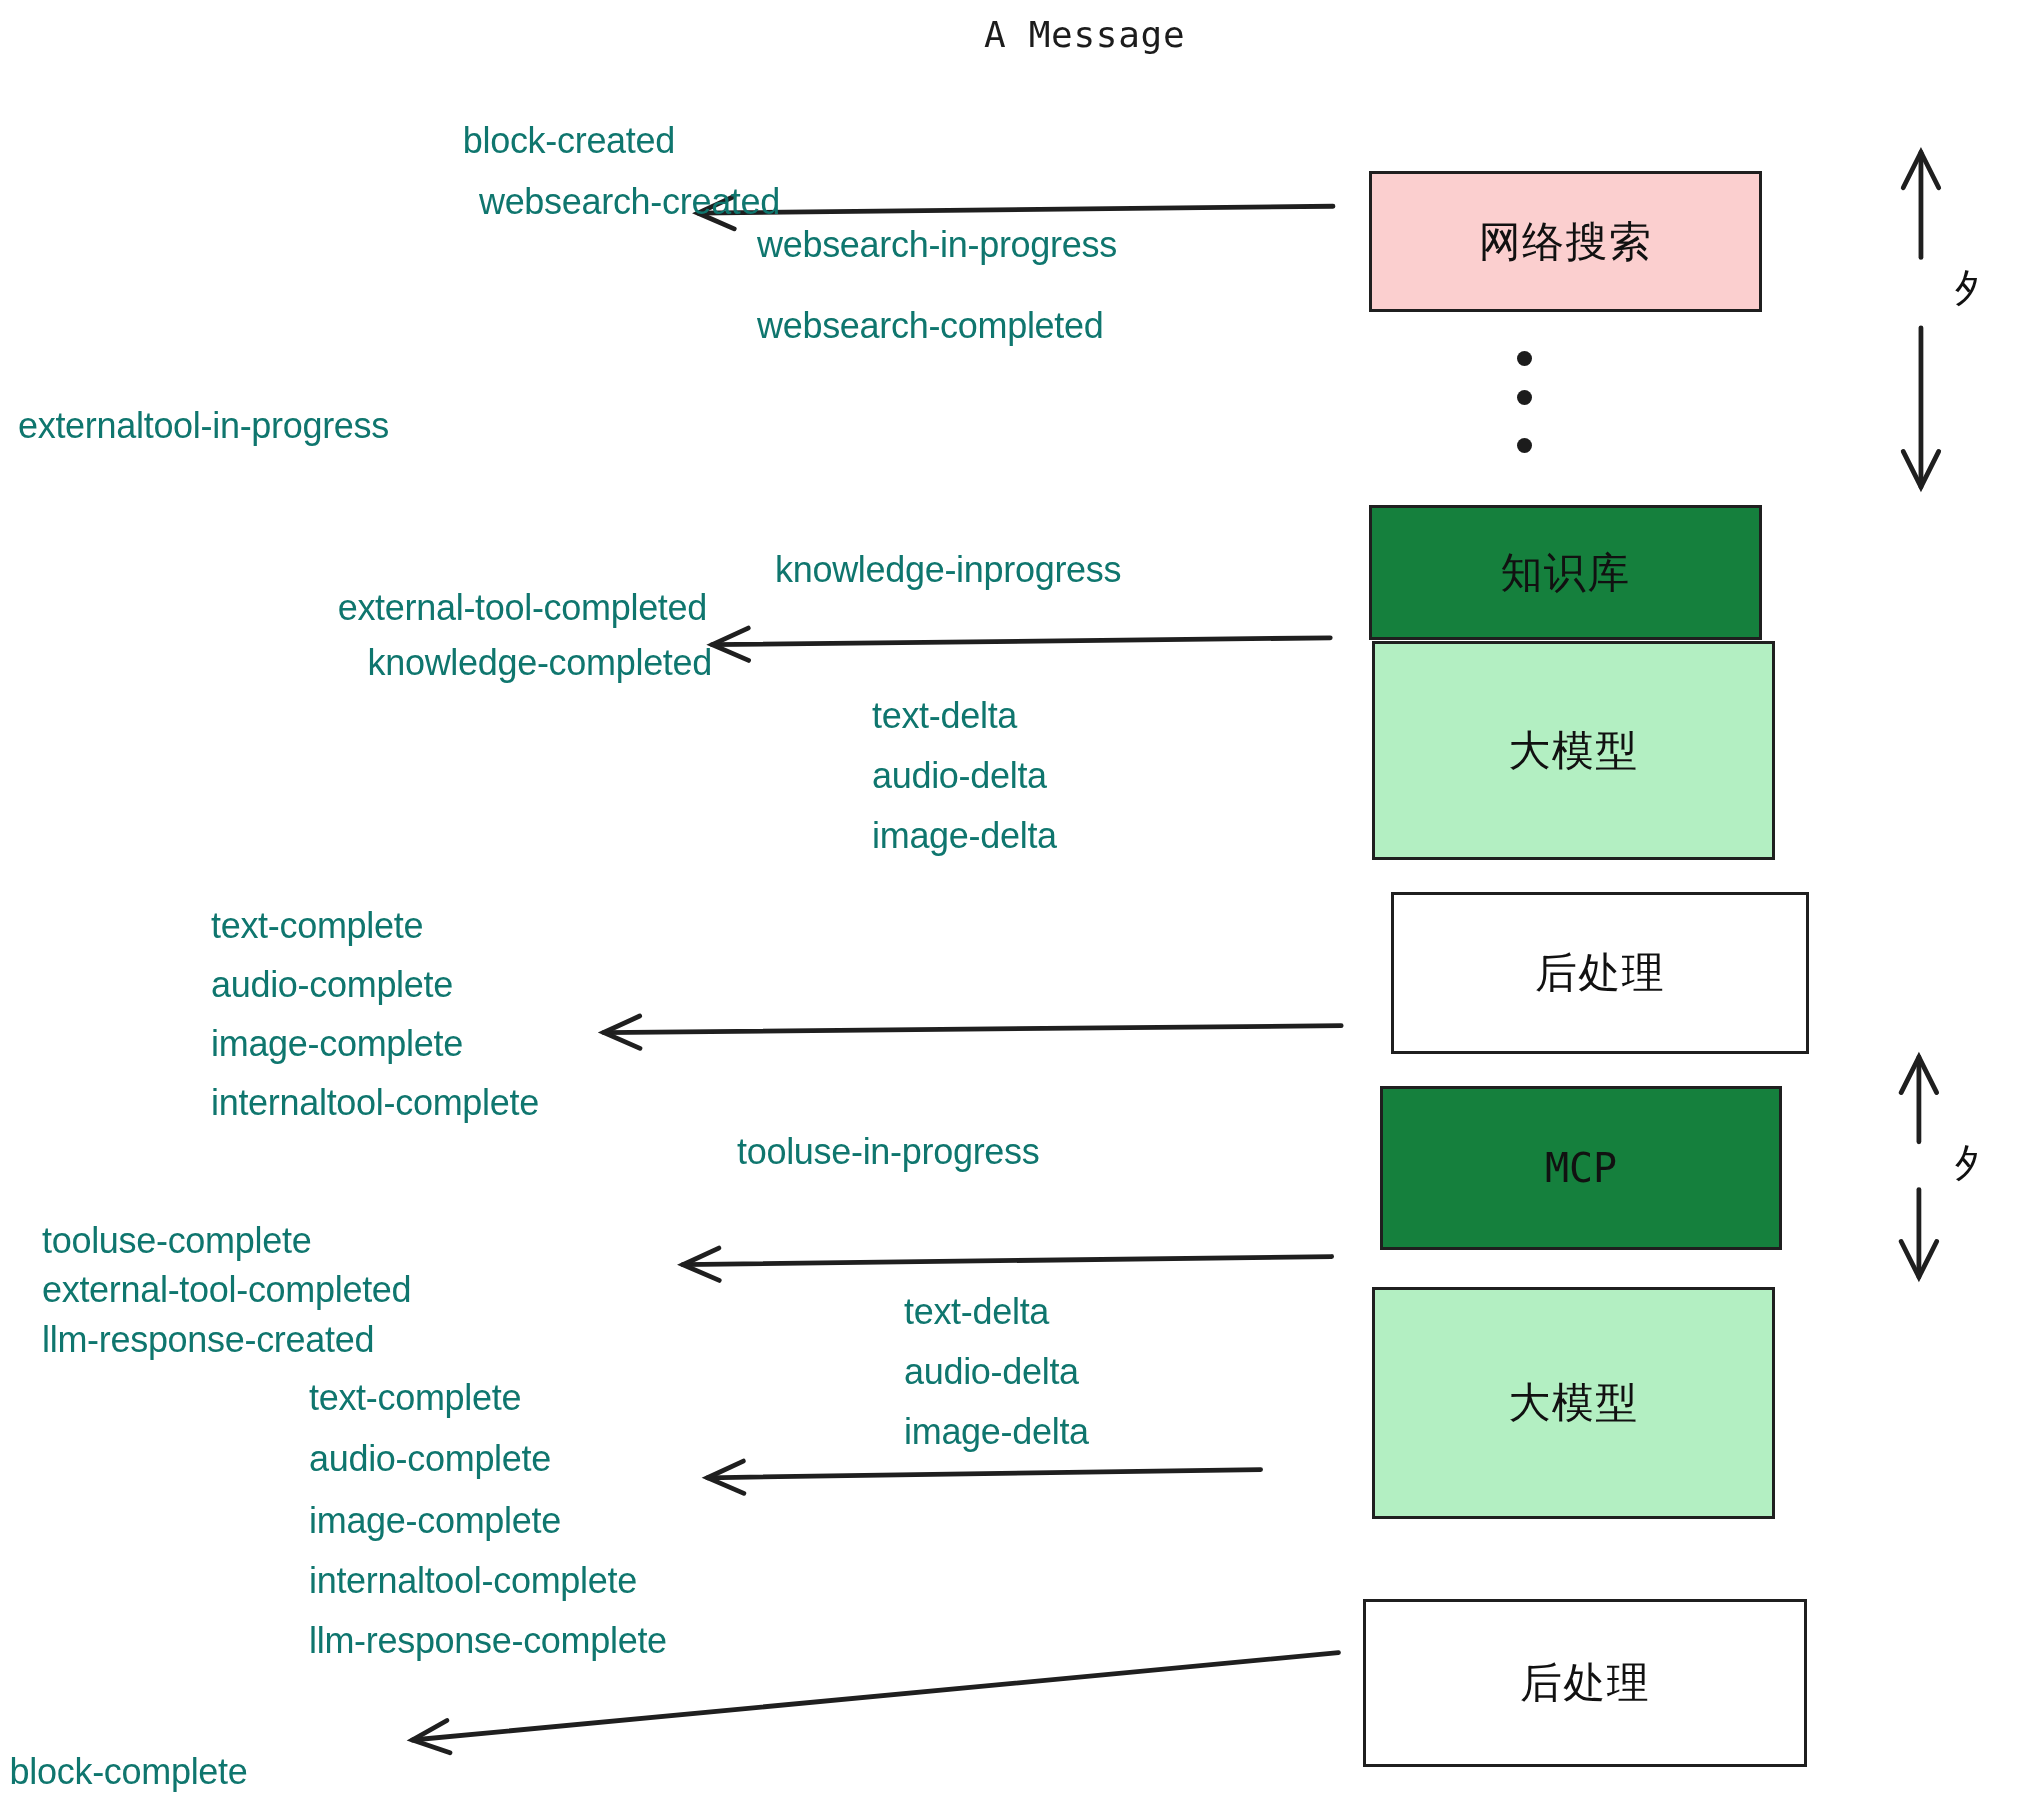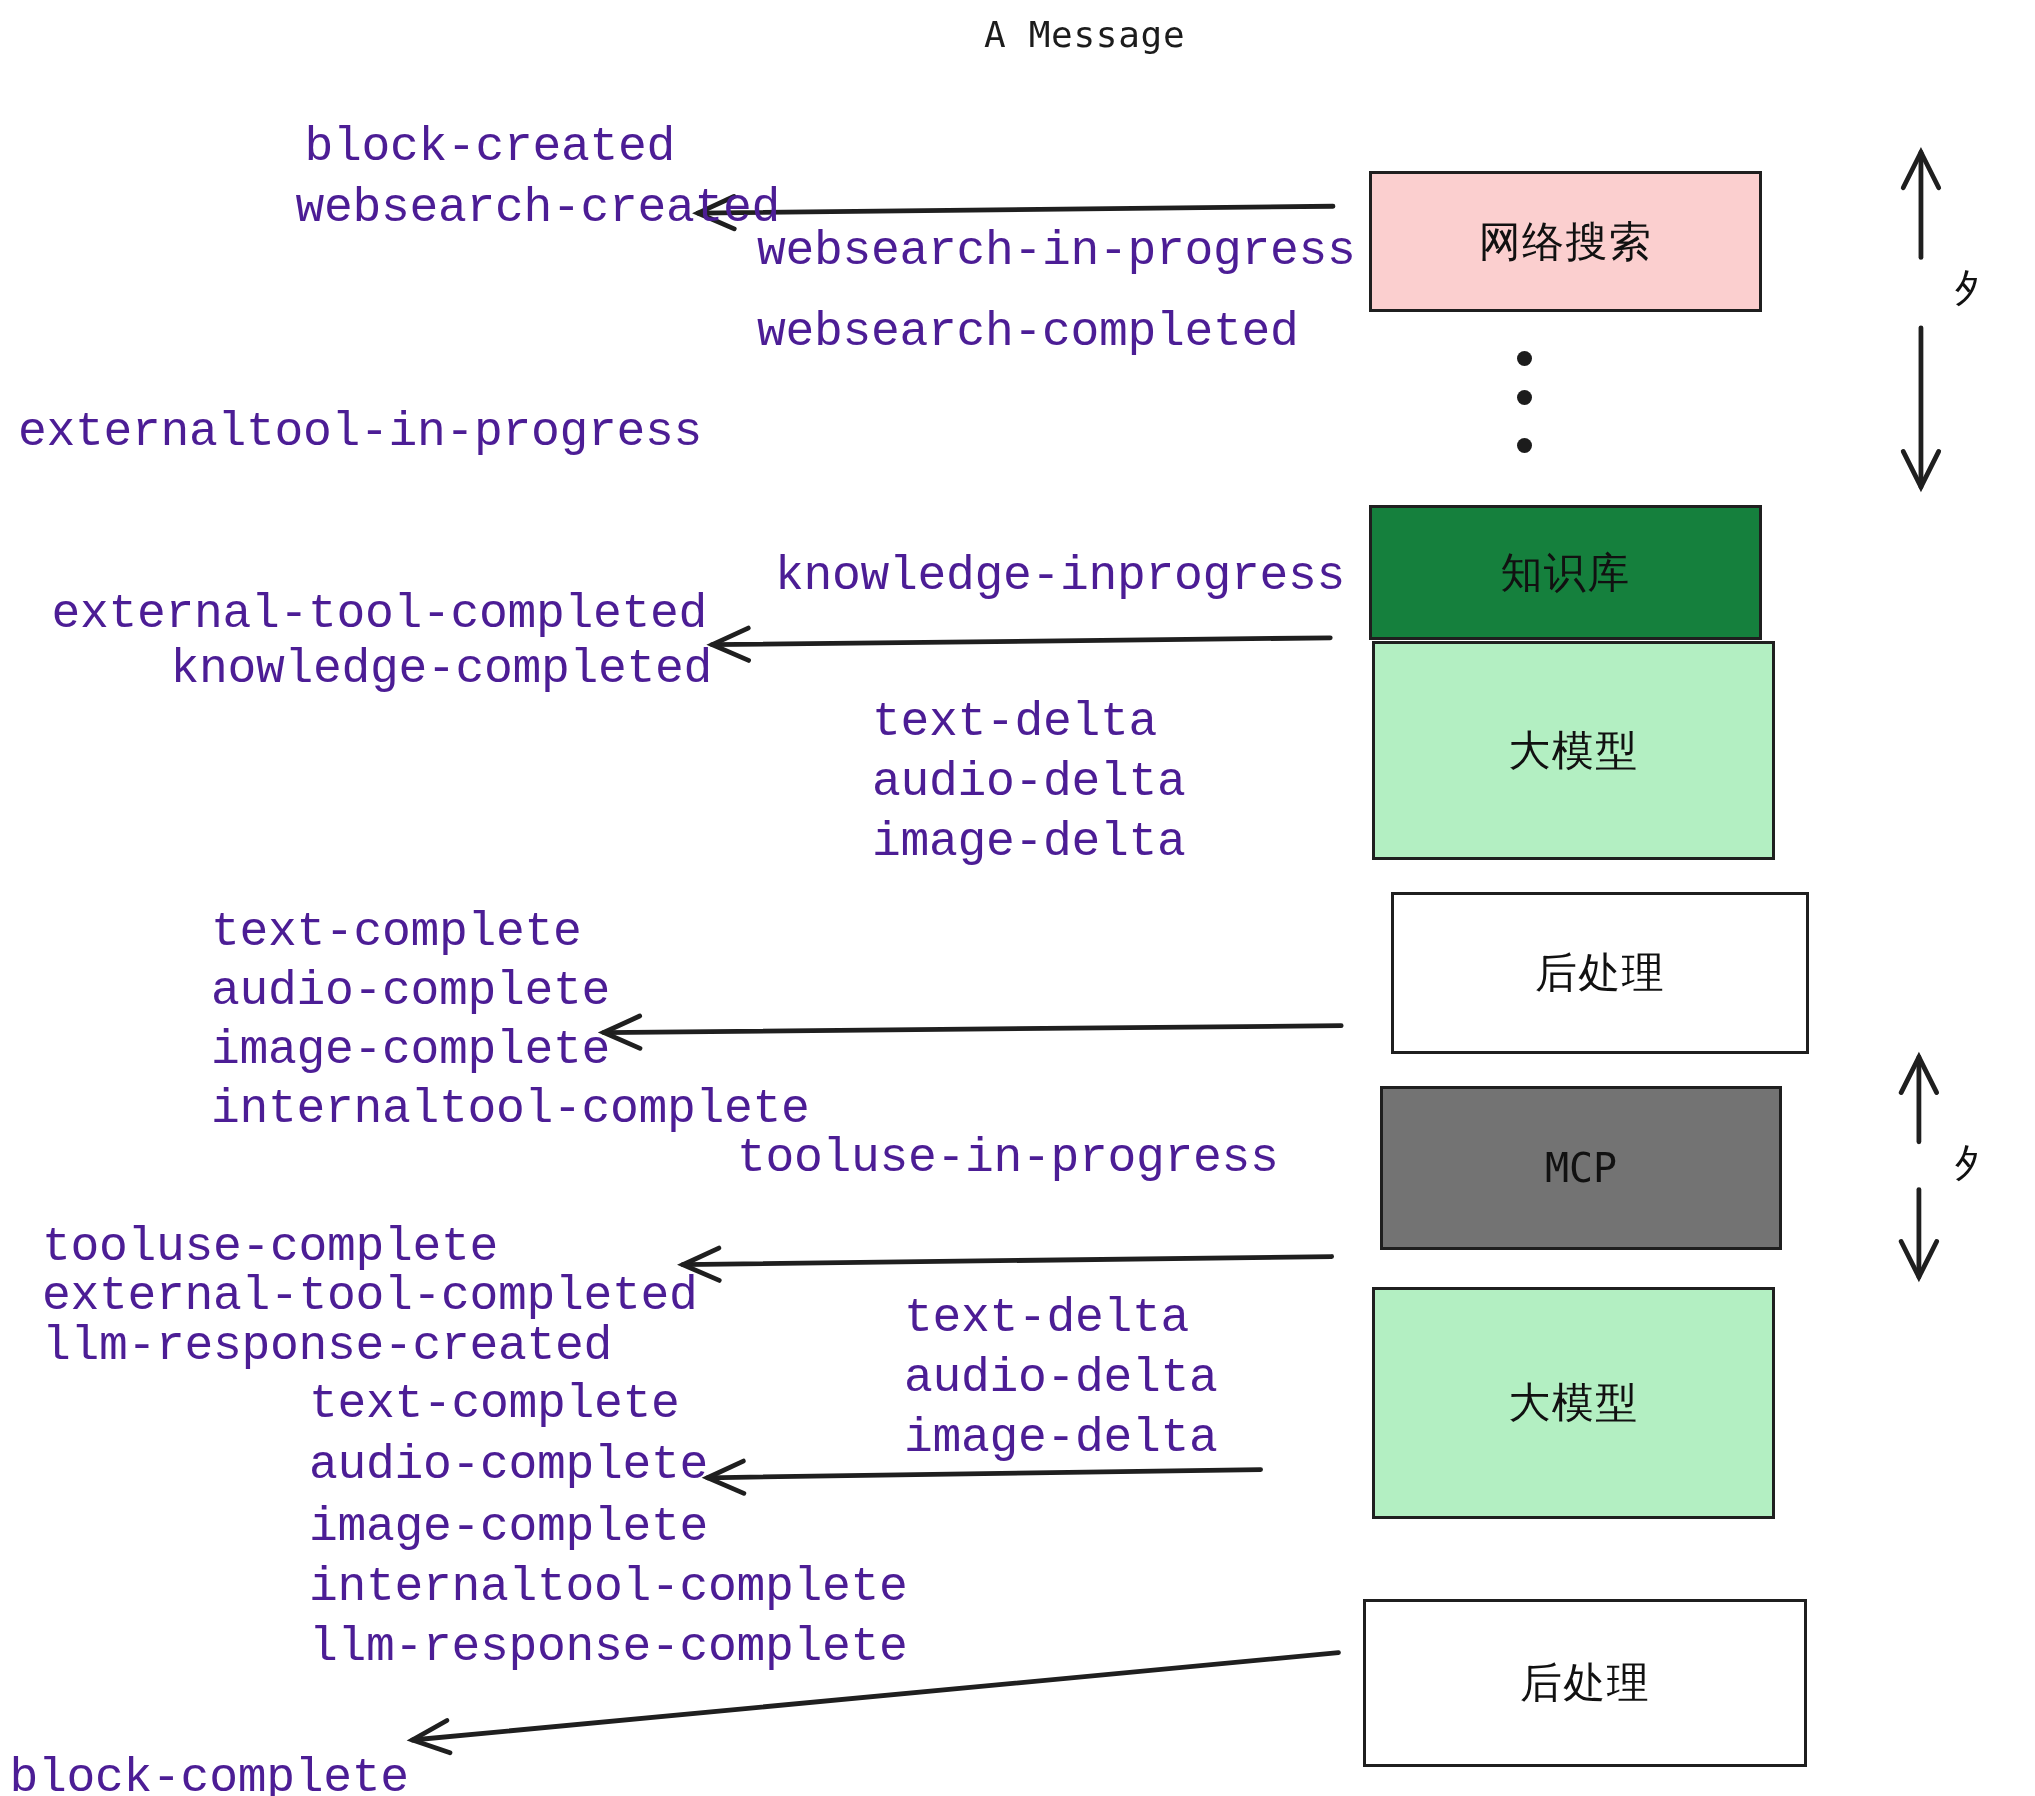--- a/index.html
+++ b/index.html
@@ -11,24 +11,24 @@
     position: relative;
     width: 1978px;
     height: 1796px;
     background: #ffffff;
     overflow: hidden;
     font-family: "DejaVu Sans Mono", monospace;
   }
   
   .evt {
     position: absolute;
-    font-family: Liberation Mono, monospace;
-    font-size: 48px;
+    font-family: Liberation Sans, sans-serif;
+    font-size: 36px;
     line-height: 1;
-    color: #4c1d95;
+    color: #0f766e;
     white-space: nowrap;
     letter-spacing: -0.3px;
   }
   .evt.right { transform: translateX(-100%); }
   .title {
     position: absolute;
     font-family: "DejaVu Sans Mono", monospace;
     font-size: 36px;
     color: #1c1c1c;
     white-space: nowrap;
@@ -126,21 +126,21 @@
           <polyline points="2784,1818 2810,1870 2836,1818"></polyline>
         </g>
       </g>
   </svg>
 
   <div id="nodes-layer">
       <div class="node" style="left: 1347px; top: 171px; width: 393px; height: 141px; background: rgb(251, 207, 207);">网络搜索</div>
       <div class="node" style="left: 1347px; top: 505px; width: 393px; height: 135px; background: #15803d;">知识库</div>
       <div class="node" style="left: 1350px; top: 641px; width: 403px; height: 219px; background: rgb(179, 239, 194);">大模型</div>
       <div class="node" style="left: 1369px; top: 892px; width: 418px; height: 162px; background: rgb(255, 255, 255);">后处理</div>
-      <div class="node latin" style="left: 1358px; top: 1086px; width: 402px; height: 164px; background: #737373;">MCP</div>
+      <div class="node latin" style="left: 1358px; top: 1086px; width: 402px; height: 164px; background: #15803d;">MCP</div>
       <div class="node" style="left: 1350px; top: 1287px; width: 403px; height: 232px; background: rgb(179, 239, 194);">大模型</div>
       <div class="node" style="left: 1341px; top: 1599px; width: 444px; height: 168px; background: rgb(255, 255, 255);">后处理</div>
     </div>
   <div id="events-layer">
       <div class="evt right" style="left: 675px; top: 123px;">block-created</div>
       <div class="evt right" style="left: 780px; top: 184px;">websearch-created</div>
       <div class="evt" style="left: 757px; top: 227px;">websearch-in-progress</div>
       <div class="evt" style="left: 757px; top: 308px;">websearch-completed</div>
       <div class="evt" style="left: 18px; top: 408px;">externaltool-in-progress</div>
       <div class="evt" style="left: 775px; top: 552px;">knowledge-inprogress</div>

